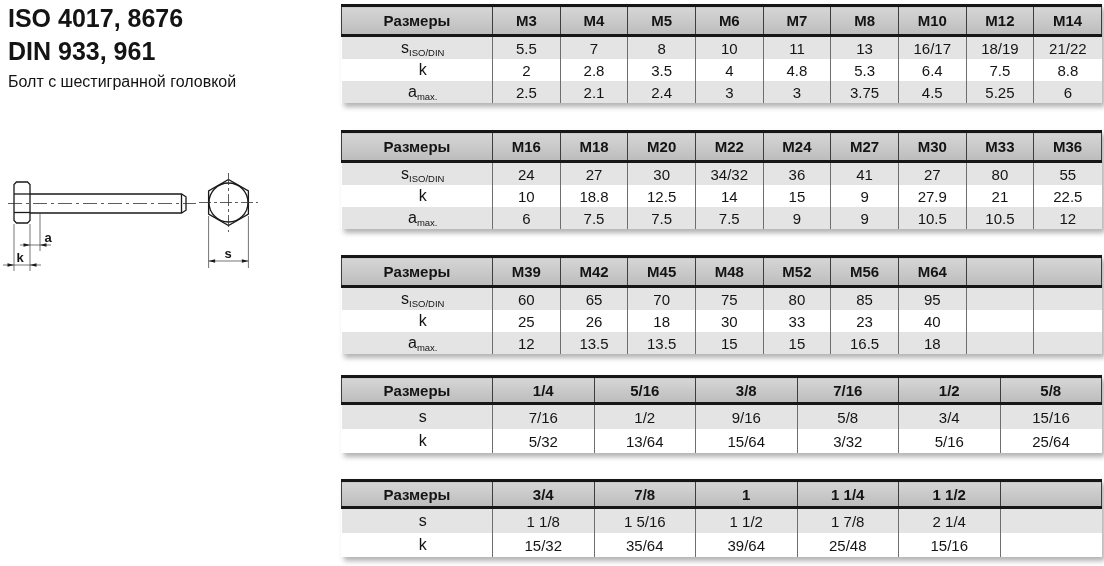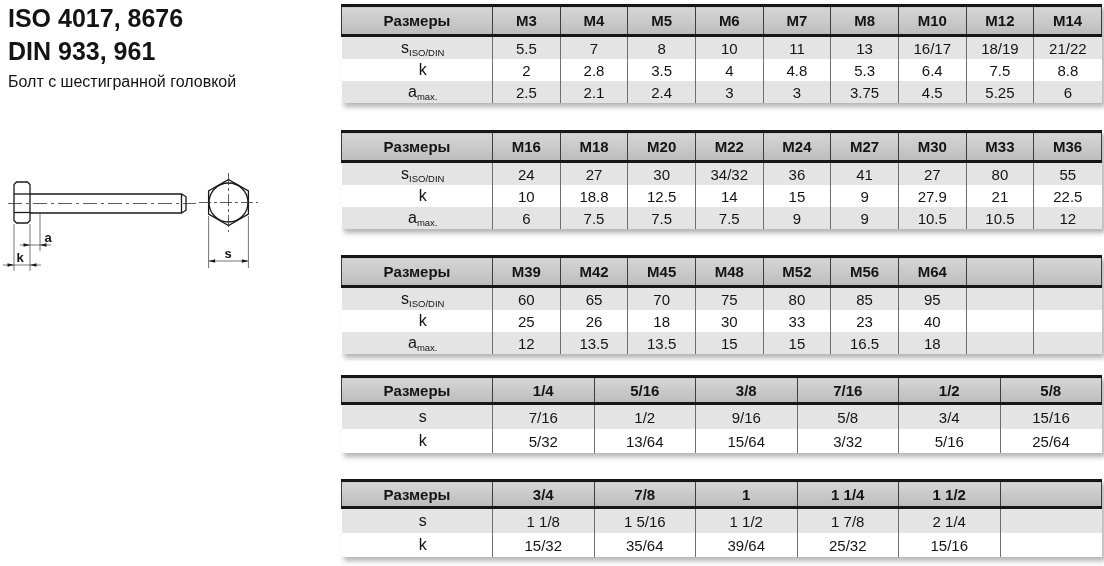--- a/index.html
+++ b/index.html
@@ -380,19 +380,19 @@
           <td>1 1/2</td>
           <td>1 7/8</td>
           <td>2 1/4</td>
           <td></td>
         </tr>
         <tr>
           <td class="row-label">k</td>
           <td>15/32</td>
           <td>35/64</td>
           <td>39/64</td>
-          <td>25/32</td>
+          <td>25/48</td>
           <td>15/16</td>
           <td></td>
         </tr>
       </tbody>
     </table>
   </div>
 
 </body></html>

